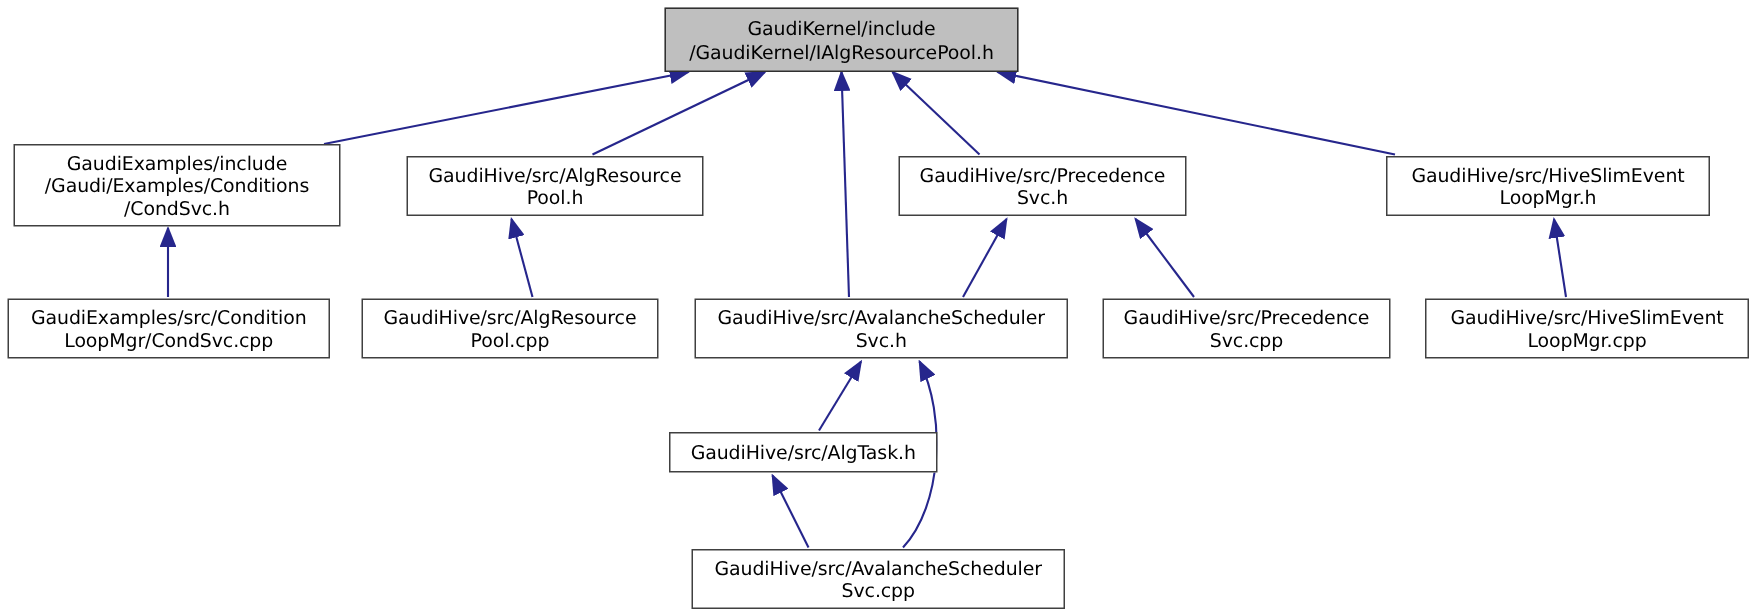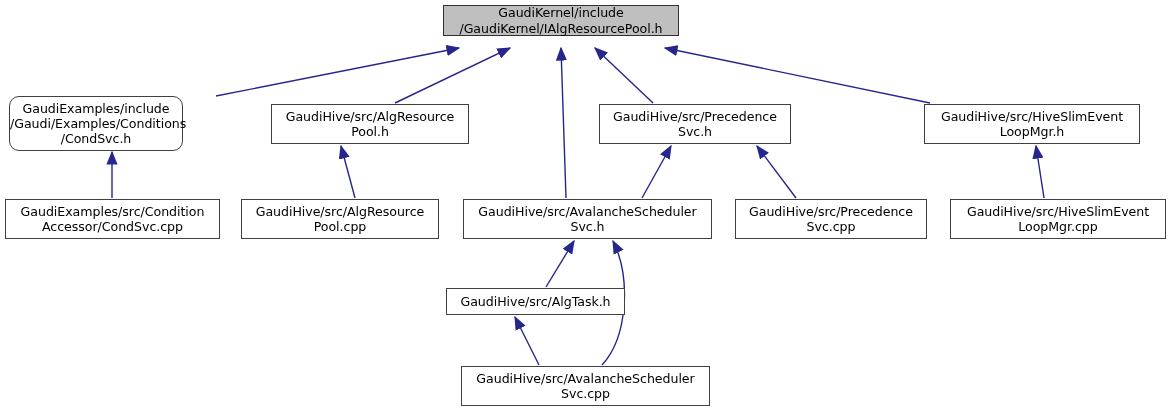--- a/index.html
+++ b/index.html
@@ -71,33 +71,33 @@
         <path d="M 642,198 L 671,146" fill="none" stroke="#26268c" stroke-width="1.4" marker-end="url(#arrowhead)"></path>
         <path d="M 796,198 L 757,146" fill="none" stroke="#26268c" stroke-width="1.4" marker-end="url(#arrowhead)"></path>
         <path d="M 1044,198 L 1036,146" fill="none" stroke="#26268c" stroke-width="1.4" marker-end="url(#arrowhead)"></path>
         <path d="M 546,287 L 574,241" fill="none" stroke="#26268c" stroke-width="1.4" marker-end="url(#arrowhead)"></path>
         <path d="M 539,365 L 515,317" fill="none" stroke="#26268c" stroke-width="1.4" marker-end="url(#arrowhead)"></path>
         <path d="M 602,365 C 628,337 631,277 613,241" fill="none" stroke="#26268c" stroke-width="1.4" marker-end="url(#arrowhead)"></path>
       </g>
   </svg>
 
   <div id="nodes-group">
-      <div class="graph-node root-node" style="left: 443px; top: 5px; width: 236px; height: 31px;"><span class="node-label">GaudiKernel/include
+      <div class="graph-node root-node" style="left: 443px; top: 5px; width: 236px; height: 43px;"><span class="node-label">GaudiKernel/include
 /GaudiKernel/IAlgResourcePool.h</span></div>
-      <div class="graph-node" style="left: 9px; top: 96px; width: 174px; height: 55px; border-radius: 10px;"><span class="node-label">GaudiExamples/include
+      <div class="graph-node" style="left: 9px; top: 96px; width: 218px; height: 55px;"><span class="node-label">GaudiExamples/include
 /Gaudi/Examples/Conditions
 /CondSvc.h</span></div>
       <div class="graph-node" style="left: 271px; top: 104px; width: 198px; height: 40px;"><span class="node-label">GaudiHive/src/AlgResource
 Pool.h</span></div>
       <div class="graph-node" style="left: 599px; top: 104px; width: 192px; height: 40px;"><span class="node-label">GaudiHive/src/Precedence
 Svc.h</span></div>
       <div class="graph-node" style="left: 924px; top: 104px; width: 216px; height: 40px;"><span class="node-label">GaudiHive/src/HiveSlimEvent
 LoopMgr.h</span></div>
       <div class="graph-node" style="left: 5px; top: 199px; width: 215px; height: 40px;"><span class="node-label">GaudiExamples/src/Condition
-Accessor/CondSvc.cpp</span></div>
+LoopMgr/CondSvc.cpp</span></div>
       <div class="graph-node" style="left: 241px; top: 199px; width: 198px; height: 40px;"><span class="node-label">GaudiHive/src/AlgResource
 Pool.cpp</span></div>
       <div class="graph-node" style="left: 463px; top: 199px; width: 249px; height: 40px;"><span class="node-label">GaudiHive/src/AvalancheScheduler
 Svc.h</span></div>
       <div class="graph-node" style="left: 735px; top: 199px; width: 192px; height: 40px;"><span class="node-label">GaudiHive/src/Precedence
 Svc.cpp</span></div>
       <div class="graph-node" style="left: 950px; top: 199px; width: 216px; height: 40px;"><span class="node-label">GaudiHive/src/HiveSlimEvent
 LoopMgr.cpp</span></div>
       <div class="graph-node" style="left: 434px; top: 288px; width: 179px; height: 27px; margin-left: 12px;"><span class="node-label">GaudiHive/src/AlgTask.h</span></div>
       <div class="graph-node" style="left: 461px; top: 366px; width: 249px; height: 40px;"><span class="node-label">GaudiHive/src/AvalancheScheduler

